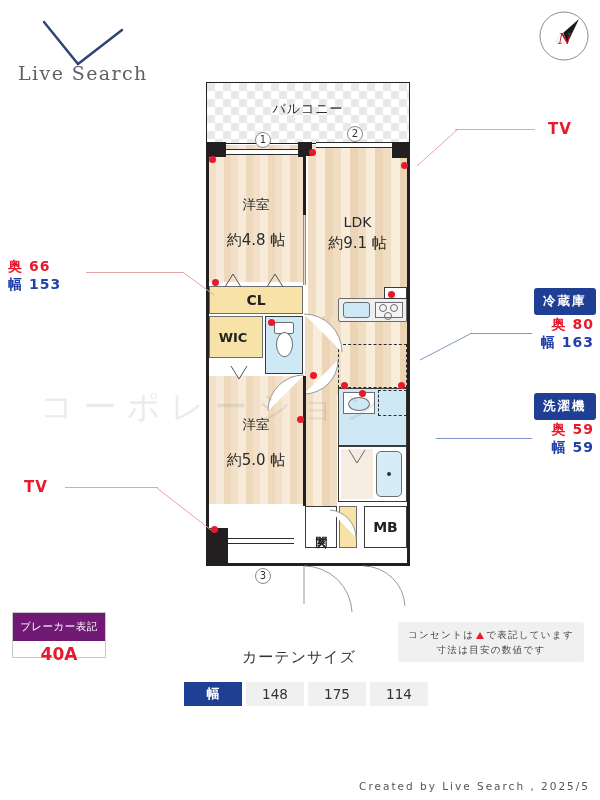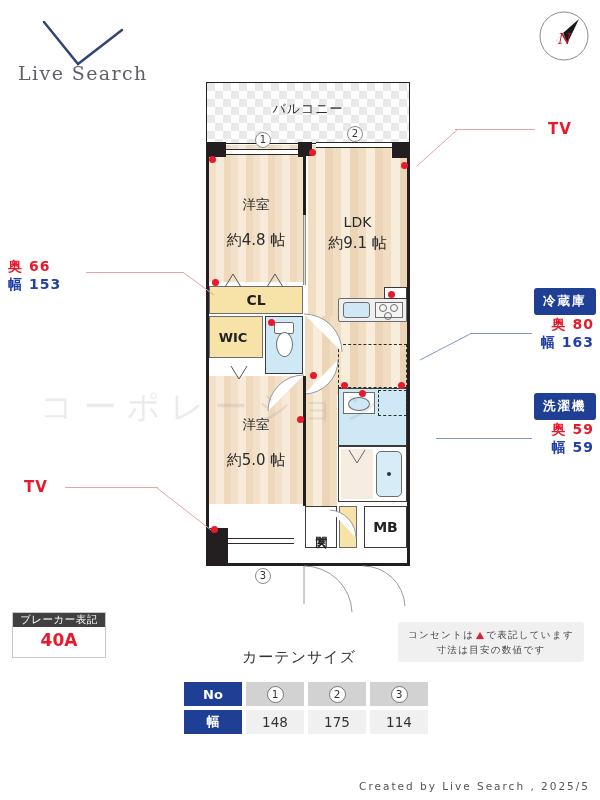--- a/index.html
+++ b/index.html
@@ -97,21 +97,21 @@
     padding:3px 7px; white-space:nowrap;
   }
   .tv-label { position:absolute; color:#e8192c; font-size:15px; font-weight:700; letter-spacing:1px; }
 
   .leader { position:absolute; background:#e8a3a8; height:1px; }
   .leader-blue { position:absolute; background:#7f95c9; height:1px; }
 
   
   #breaker { left:12px; top:612px; width:94px; height:46px; border:1px solid #c9c9c9; background:#fff; }
   #breaker .hd {
-    height:14px; background:#404040; color:#fff; font-size:10.5px;
+    height:28px; background:#701a75; color:#fff; font-size:10.5px;
     display:flex; align-items:center; justify-content:center; letter-spacing:0.5px;
   }
   #breaker .bd {
     height:25px; color:#e8192c; font-size:17px; font-weight:700;
     display:flex; align-items:center; justify-content:center;
   }
 
   
   #note {
     left:398px; top:622px; width:186px; height:40px;
@@ -360,26 +360,20 @@
   <div>
     <span>コンセントは</span><span class="tri"></span><span>で表記しています</span>
   </div>
   <div>寸法は目安の数値です</div>
 </div>
 
 <div class="abs" id="curtain-title">カーテンサイズ</div>
 <div class="abs" id="curtain">
   <table>
     <tbody>
-        <tr>
-      <td class="hd">No</td>
-      <td class="nh"><span class="tcirc">1</span></td>
-      <td class="nh"><span class="tcirc">2</span></td>
-      <td class="nh"><span class="tcirc">3</span></td>
-    </tr>
     <tr>
       <td class="hd">幅</td>
       <td class="v">148</td>
       <td class="v">175</td>
       <td class="v">114</td>
     </tr>
   </tbody>
     </table>
 </div>
 

